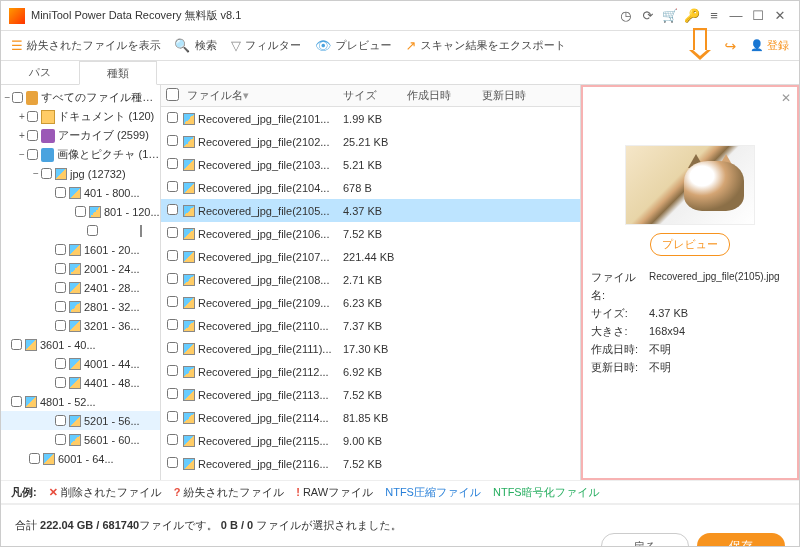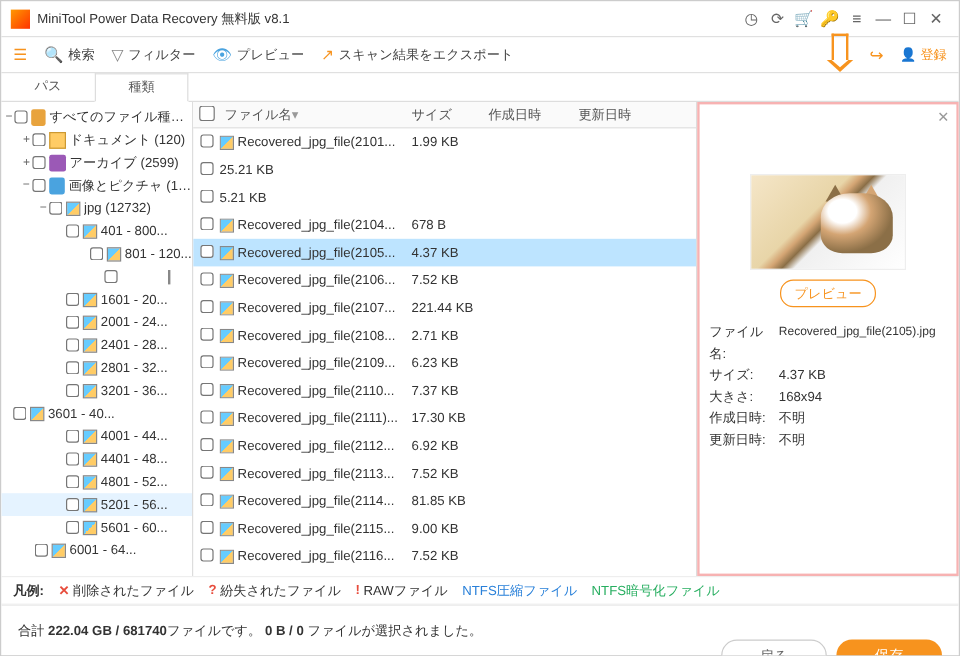--- a/index.html
+++ b/index.html
@@ -79,20 +79,21 @@
   <span class="winbtn">🔑</span>
   <span class="winbtn">≡</span>
   <span class="winbtn">—</span>
   <span class="winbtn">☐</span>
   <span class="winbtn">✕</span>
 </div>
 
 <div class="toolbar">
   <div class="tbitem">
       <span class="ic">☰</span>
+      <span>紛失されたファイルを表示</span>
     </div>
   <div class="tbitem">
       <span class="ic">🔍</span>
       <span>検索</span>
     </div>
   <div class="tbitem">
       <span class="ic" style="color:#888">▽</span>
       <span>フィルター</span>
     </div>
   <div class="tbitem">
@@ -212,21 +213,21 @@
         <input type="checkbox" style="">
         <span class="fic jpg"></span>
         <span class="lbl">4001 - 44...</span>
       </div>
       <div class="tree-row" style="padding-left: 44px;">
         <span class="exp">&nbsp;</span>
         <input type="checkbox" style="">
         <span class="fic jpg"></span>
         <span class="lbl">4401 - 48...</span>
       </div>
-      <div class="tree-row" style="padding-left: 44px;">
+      <div class="tree-row" style="">
         <span class="exp">&nbsp;</span>
         <input type="checkbox" style="">
         <span class="fic jpg"></span>
         <span class="lbl">4801 - 52...</span>
       </div>
       <div class="tree-row selected" style="padding-left: 44px;">
         <span class="exp">&nbsp;</span>
         <input type="checkbox" style="">
         <span class="fic jpg"></span>
         <span class="lbl">5201 - 56...</span>
@@ -260,24 +261,32 @@
         <div class="frow">
           <div class="c0"><input type="checkbox" style=""></div>
           <div class="c1">
             <span class="fic jpg"></span>
             <span class="fname">Recovered_jpg_file(2101...</span>
           </div>
           <div class="c2">1.99 KB</div>
         </div>
         <div class="frow">
           <div class="c0"><input type="checkbox" style=""></div>
+          <div class="c1">
+            <span class="fic jpg"></span>
+            <span class="fname">Recovered_jpg_file(2102...</span>
+          </div>
           <div class="c2">25.21 KB</div>
         </div>
         <div class="frow">
           <div class="c0"><input type="checkbox" style=""></div>
+          <div class="c1">
+            <span class="fic jpg"></span>
+            <span class="fname">Recovered_jpg_file(2103...</span>
+          </div>
           <div class="c2">5.21 KB</div>
         </div>
         <div class="frow">
           <div class="c0"><input type="checkbox" style=""></div>
           <div class="c1">
             <span class="fic jpg"></span>
             <span class="fname">Recovered_jpg_file(2104...</span>
           </div>
           <div class="c2">678 B</div>
         </div>

